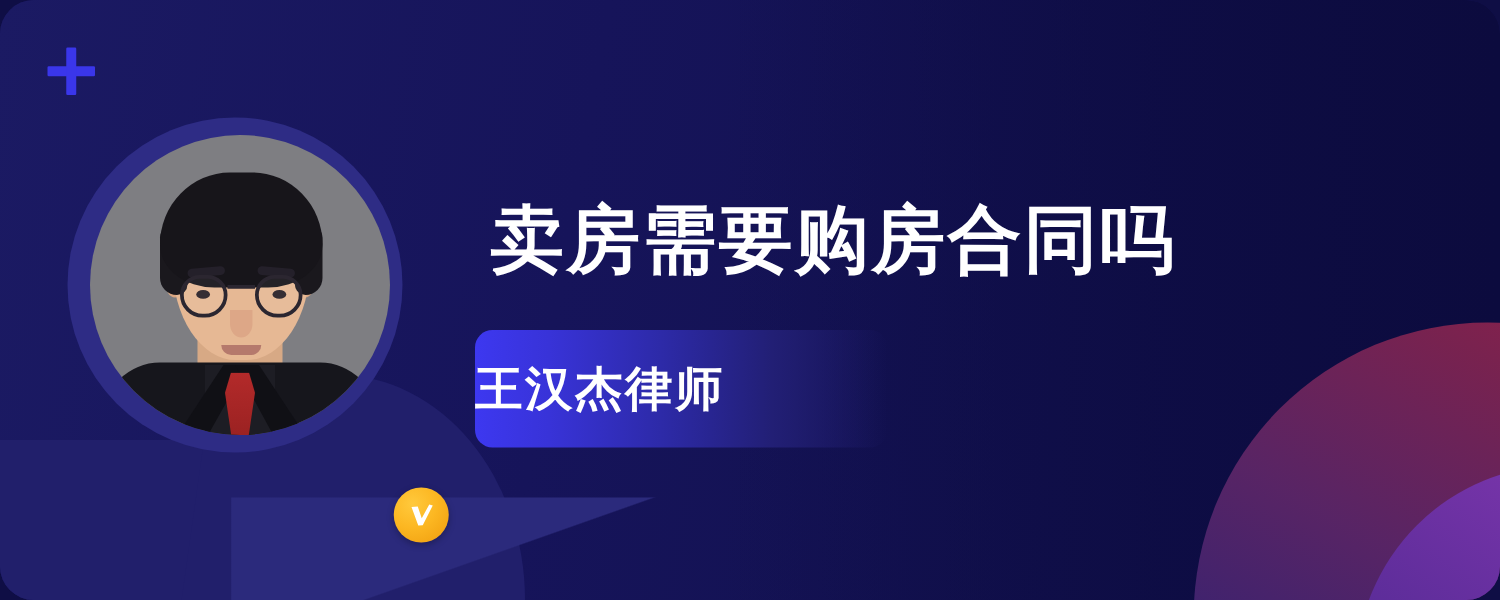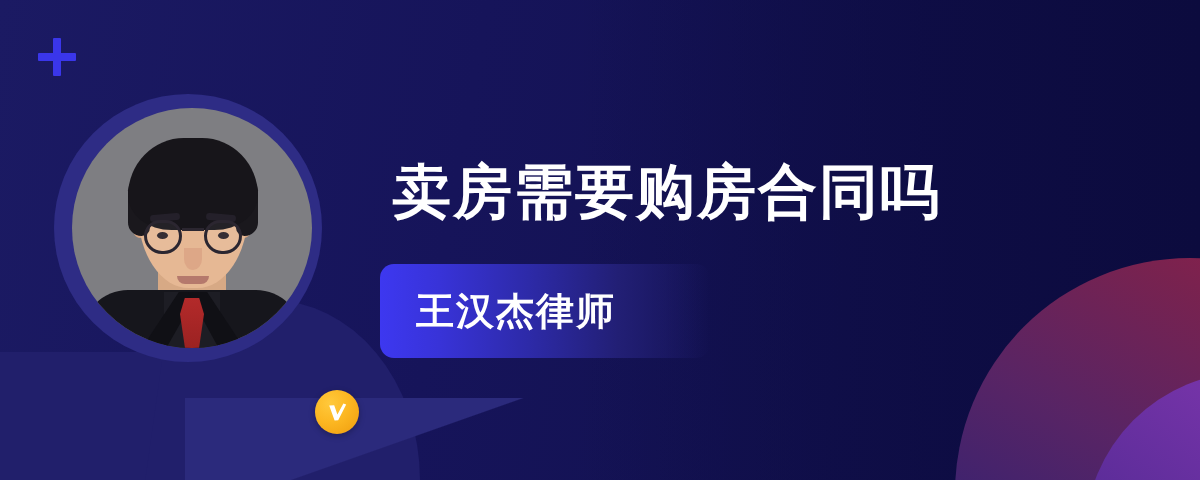--- a/index.html
+++ b/index.html
@@ -7,20 +7,21 @@
     padding: 0;
     background: #0f0e45;
   }
   #stage {
     position: relative;
     width: 1200px;
     height: 480px;
     overflow: hidden;
     background: #141258;
     font-family: "Liberation Sans", "DejaVu Sans", sans-serif;
+    border-radius: 27px;
   }
 
   
   .bg-base {
     position: absolute;
     inset: 0;
     background: linear-gradient(100deg, #1b1a63 0%, #16145a 38%, #121150 70%, #100f4a 100%);
   }
 
   
@@ -285,21 +286,20 @@
     left: 380px;
     top: 264px;
     width: 330px;
     height: 94px;
     border-radius: 14px;
     background: linear-gradient(90deg, #3d38f0 0%, #3833d8 18%, #2d2aa8 45%, #221f75 72%, rgba(24,22,92,0) 100%);
     display: flex;
     align-items: center;
   }
   .subtitle-text {
-    margin-left: 36px;
     font-size: 38px;
     font-weight: 700;
     color: #ffffff;
     letter-spacing: 2px;
     white-space: nowrap;
   }
 </style>
 </head>
 <body>
 

